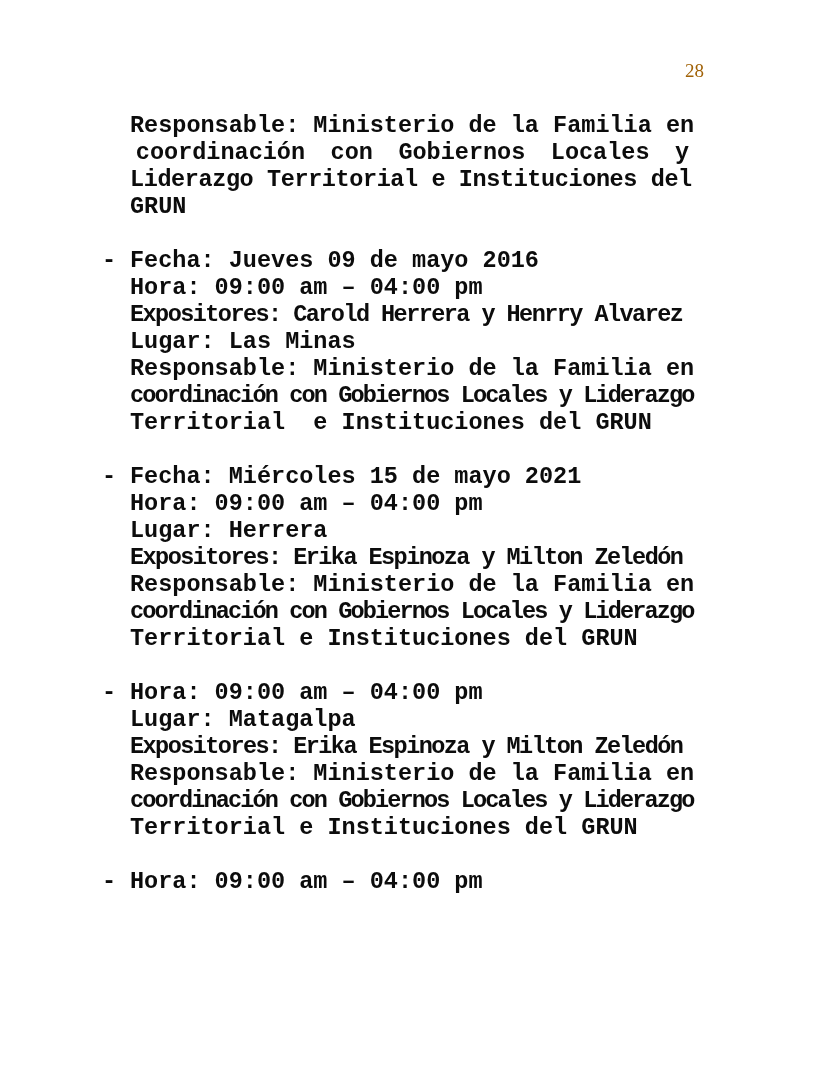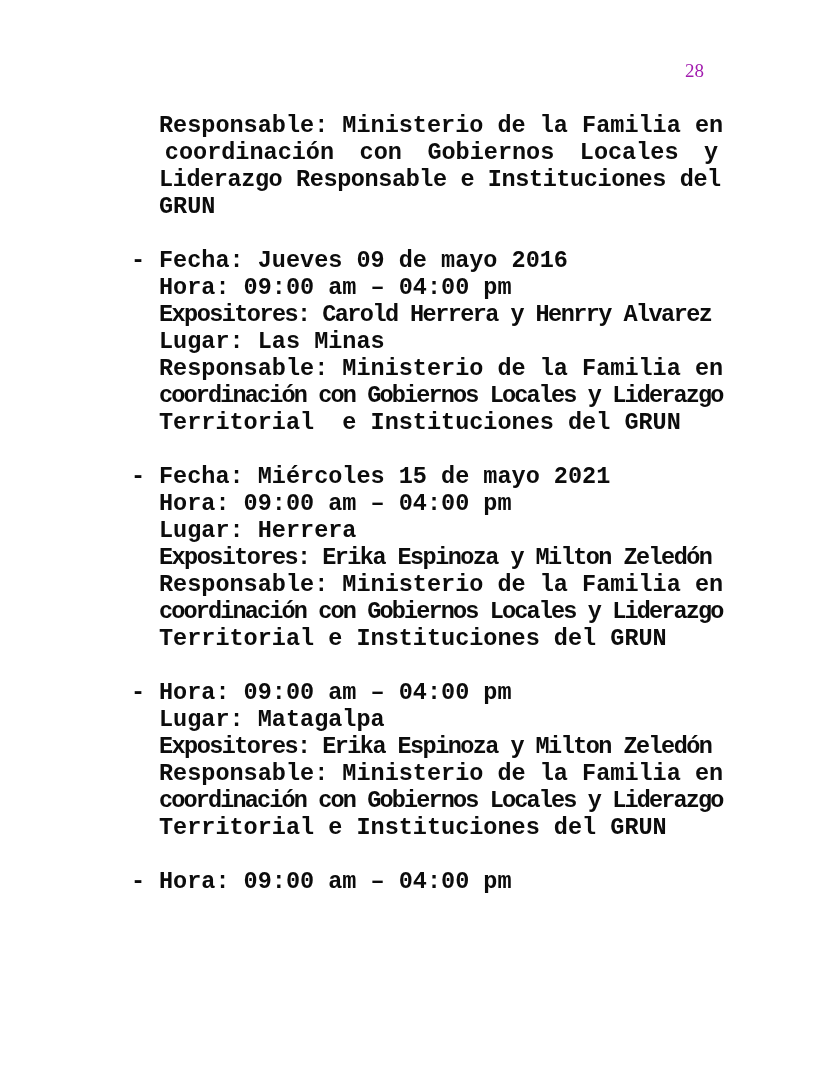--- a/index.html
+++ b/index.html
@@ -19,26 +19,26 @@
   }
 
   .page-number {
     position: absolute;
     top: 57px;
     right: 121px;
     font-family: "Liberation Serif", "DejaVu Serif", serif;
     font-weight: 400;
     font-size: 19px;
     line-height: 27px;
-    color: #a21caf;
+    color: #a16207;
   }
 
   .content {
     position: absolute;
-    left: 159px;
+    left: 130px;
     top: 112px;
     width: 565px;
   }
 
   .block { position: relative; }
   .block + .block { margin-top: 27px; }
 
   .marker {
     position: absolute;
     left: -28px;
@@ -60,21 +60,21 @@
 
 <div class="page">
 
   <div class="page-number">28</div>
 
   <div class="content">
 
     <div class="block">
       <div class="line">Responsable: Ministerio de la Familia en</div>
       <div class="line wide">coordinación con Gobiernos Locales y</div>
-      <div class="line ls1">Liderazgo Responsable e Instituciones del</div>
+      <div class="line ls1">Liderazgo Territorial e Instituciones del</div>
       <div class="line">GRUN</div>
     </div>
 
     <div class="block">
       <span class="marker">-</span>
       <div class="line">Fecha: Jueves 09 de mayo 2016</div>
       <div class="line">Hora: 09:00 am – 04:00 pm</div>
       <div class="line ls2">Expositores: Carold Herrera y Henrry Alvarez</div>
       <div class="line">Lugar: Las Minas</div>
       <div class="line">Responsable: Ministerio de la Familia en</div>

